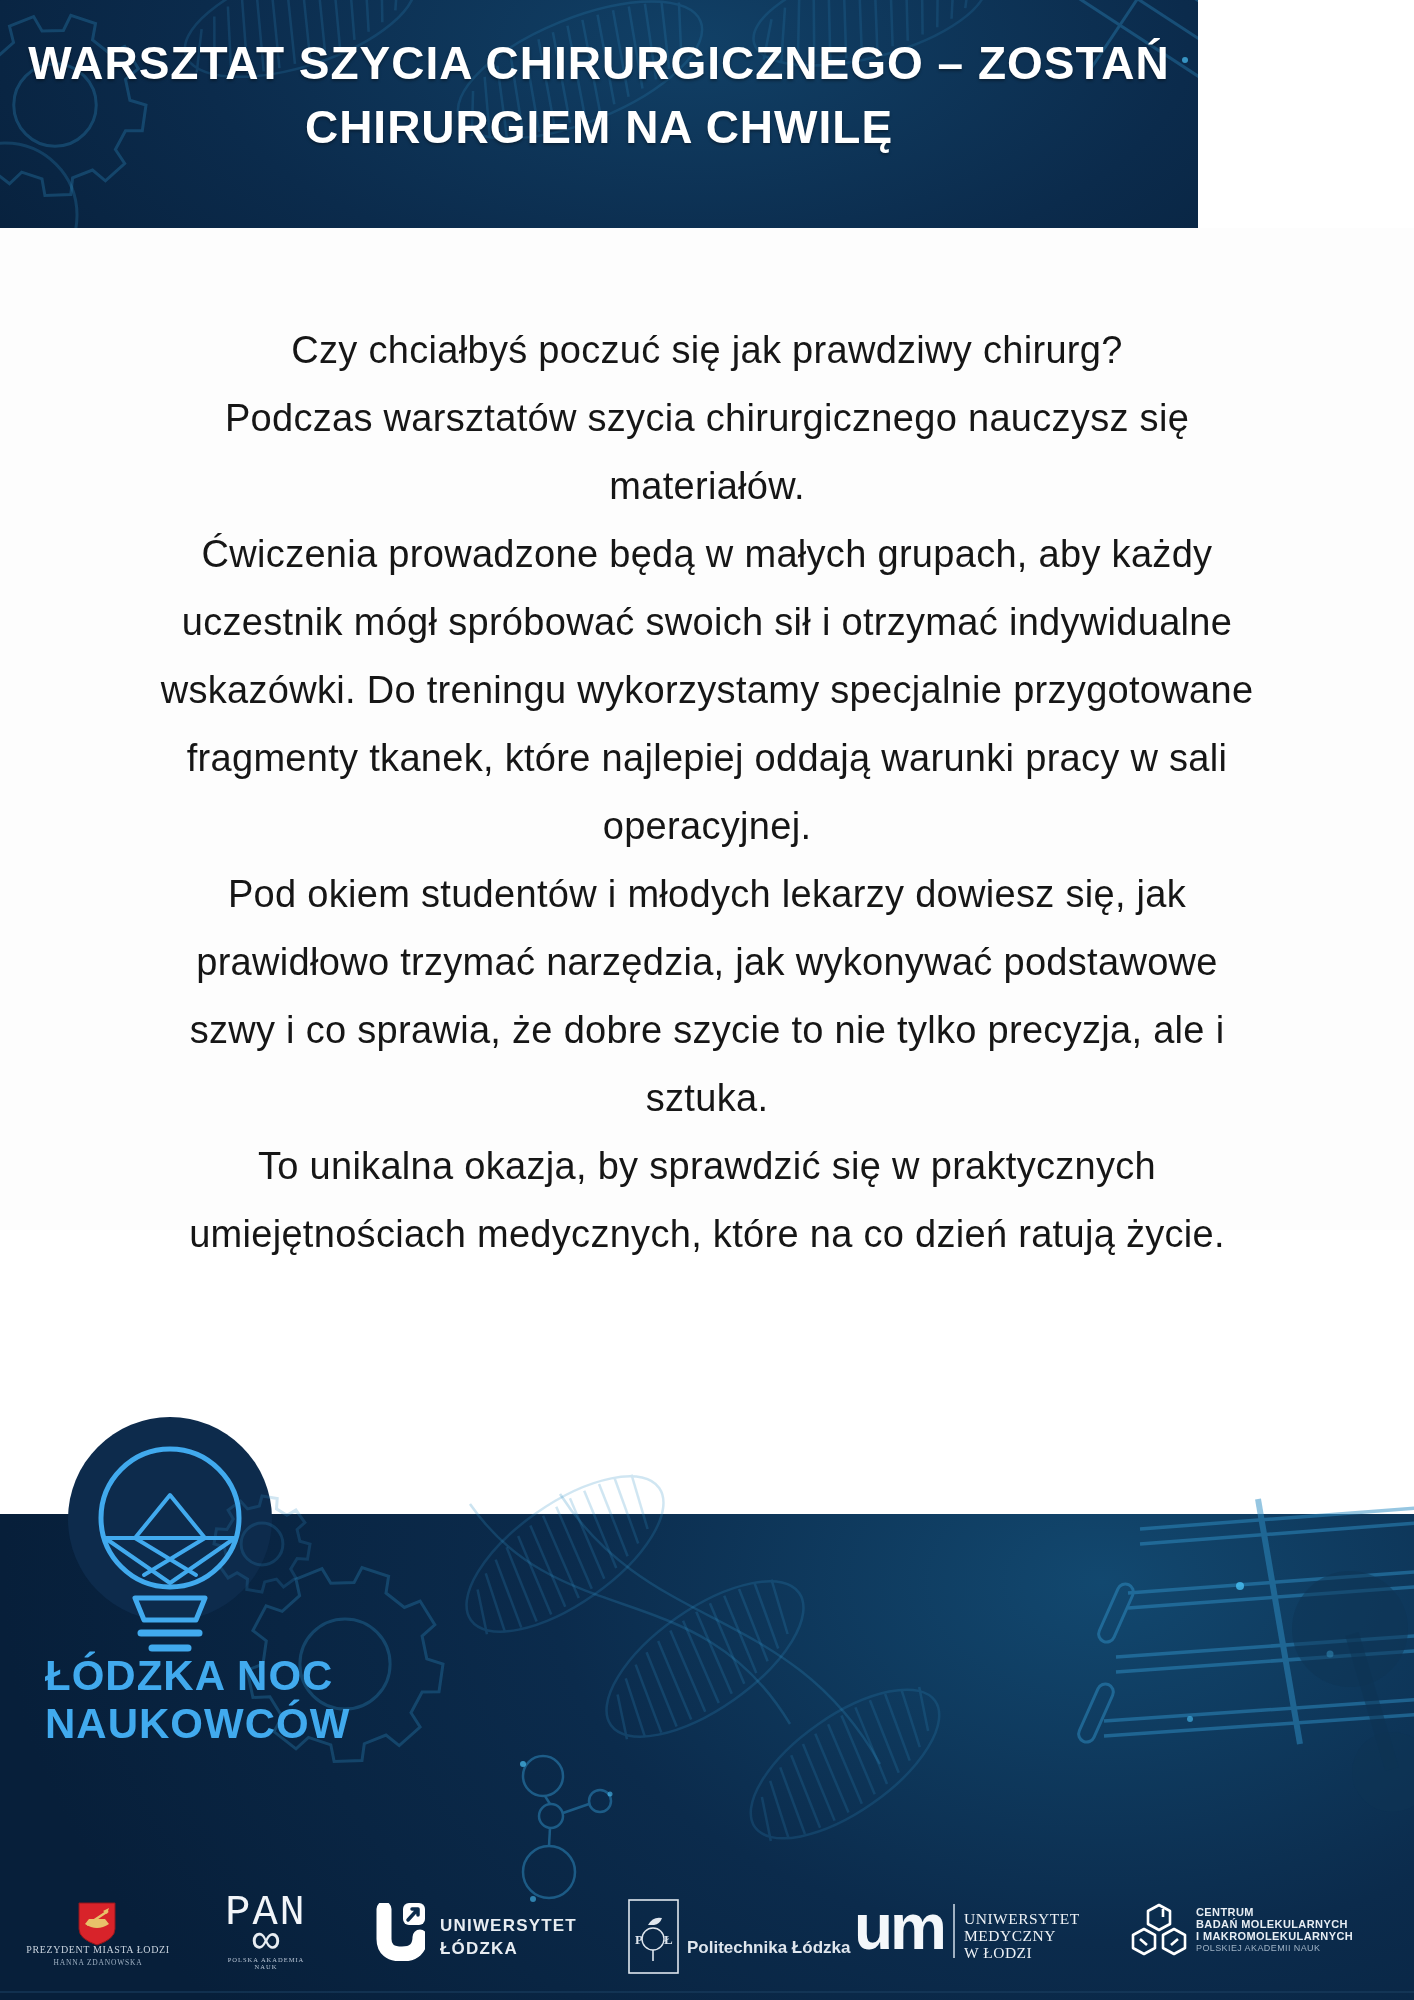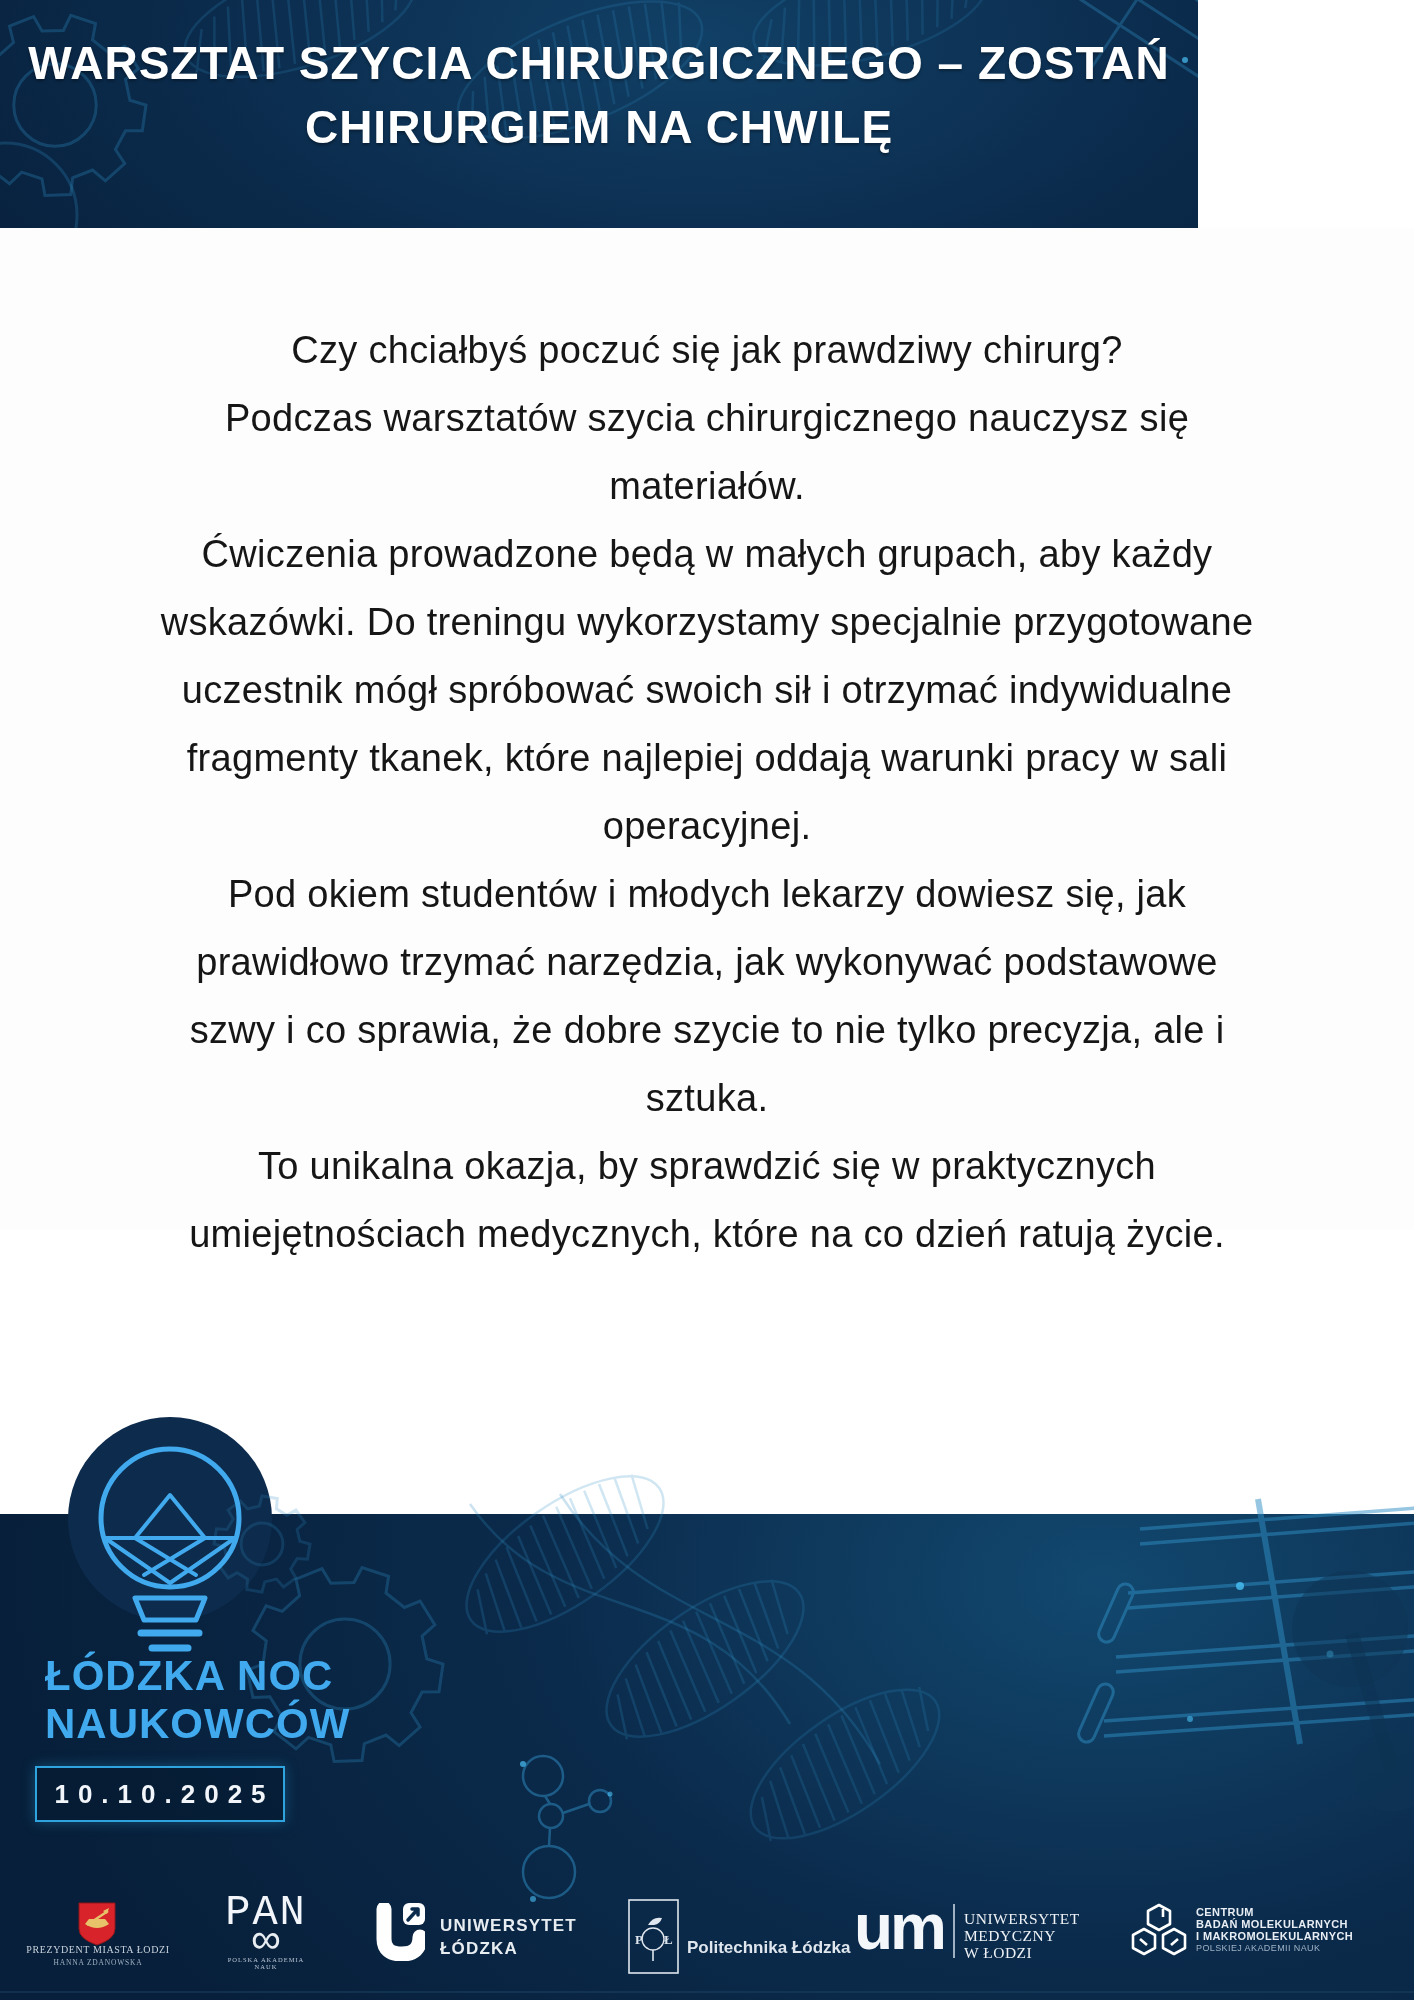--- a/index.html
+++ b/index.html
@@ -150,22 +150,22 @@
     </svg>
   <div class="title-line title-l1">WARSZTAT SZYCIA CHIRURGICZNEGO – ZOSTAŃ</div>
   <div class="title-line title-l2">CHIRURGIEM NA CHWILĘ</div>
 </div>
 
 <div class="page-body">
   <div class="body-line">Czy chciałbyś poczuć się jak prawdziwy chirurg?</div>
   <div class="body-line">Podczas warsztatów szycia chirurgicznego nauczysz się</div>
   <div class="body-line">materiałów.</div>
   <div class="body-line">Ćwiczenia prowadzone będą w małych grupach, aby każdy</div>
+  <div class="body-line">uczestnik mógł spróbować swoich sił i otrzymać indywidualne</div>
   <div class="body-line">wskazówki. Do treningu wykorzystamy specjalnie przygotowane</div>
-  <div class="body-line">uczestnik mógł spróbować swoich sił i otrzymać indywidualne</div>
   <div class="body-line">fragmenty tkanek, które najlepiej oddają warunki pracy w sali</div>
   <div class="body-line">operacyjnej.</div>
   <div class="body-line">Pod okiem studentów i młodych lekarzy dowiesz się, jak</div>
   <div class="body-line">prawidłowo trzymać narzędzia, jak wykonywać podstawowe</div>
   <div class="body-line">szwy i co sprawia, że dobre szycie to nie tylko precyzja, ale i</div>
   <div class="body-line">sztuka.</div>
   <div class="body-line">To unikalna okazja, by sprawdzić się w praktycznych</div>
   <div class="body-line">umiejętnościach medycznych, które na co dzień ratują życie.</div>
 </div>
 
@@ -270,23 +270,20 @@
       <line x1="110" y1="98" x2="49" y2="135" stroke-width="4"></line>
       <polygon points="40,158 110,158 101,180 49,180" stroke-width="5"></polygon>
       <line x1="46" y1="193" x2="104" y2="193" stroke-width="7"></line>
       <line x1="57" y1="208" x2="93" y2="208" stroke-width="7"></line>
     </g>
   </svg>
 
   <div class="event-name l1">ŁÓDZKA NOC</div>
   <div class="event-name l2">NAUKOWCÓW</div>
 
-  <div class="date-box">
-    <span>10.10.2025</span>
-  </div>
 
   <svg style="position:absolute;left:78px;top:388px" width="38" height="44" viewBox="0 0 38 44">
     <path d="M1,1 H37 V27 Q37,37 19,43 Q1,37 1,27 Z" fill="#d8232a" stroke="#8f171c" stroke-width="1"></path>
     <path d="M7,22 Q19,30 31,22 L27,17 H11 Z" fill="#e8c26a"></path>
     <line x1="9" y1="23" x2="30" y2="9" stroke="#e8c26a" stroke-width="2.5"></line>
     <path d="M25,9 l6,-3 -2,6 z" fill="#e8c26a"></path>
   </svg>
   <div class="logo-text crest-t1">PREZYDENT MIASTA ŁODZI</div>
   <div class="logo-text crest-t2">HANNA ZDANOWSKA</div>
 

